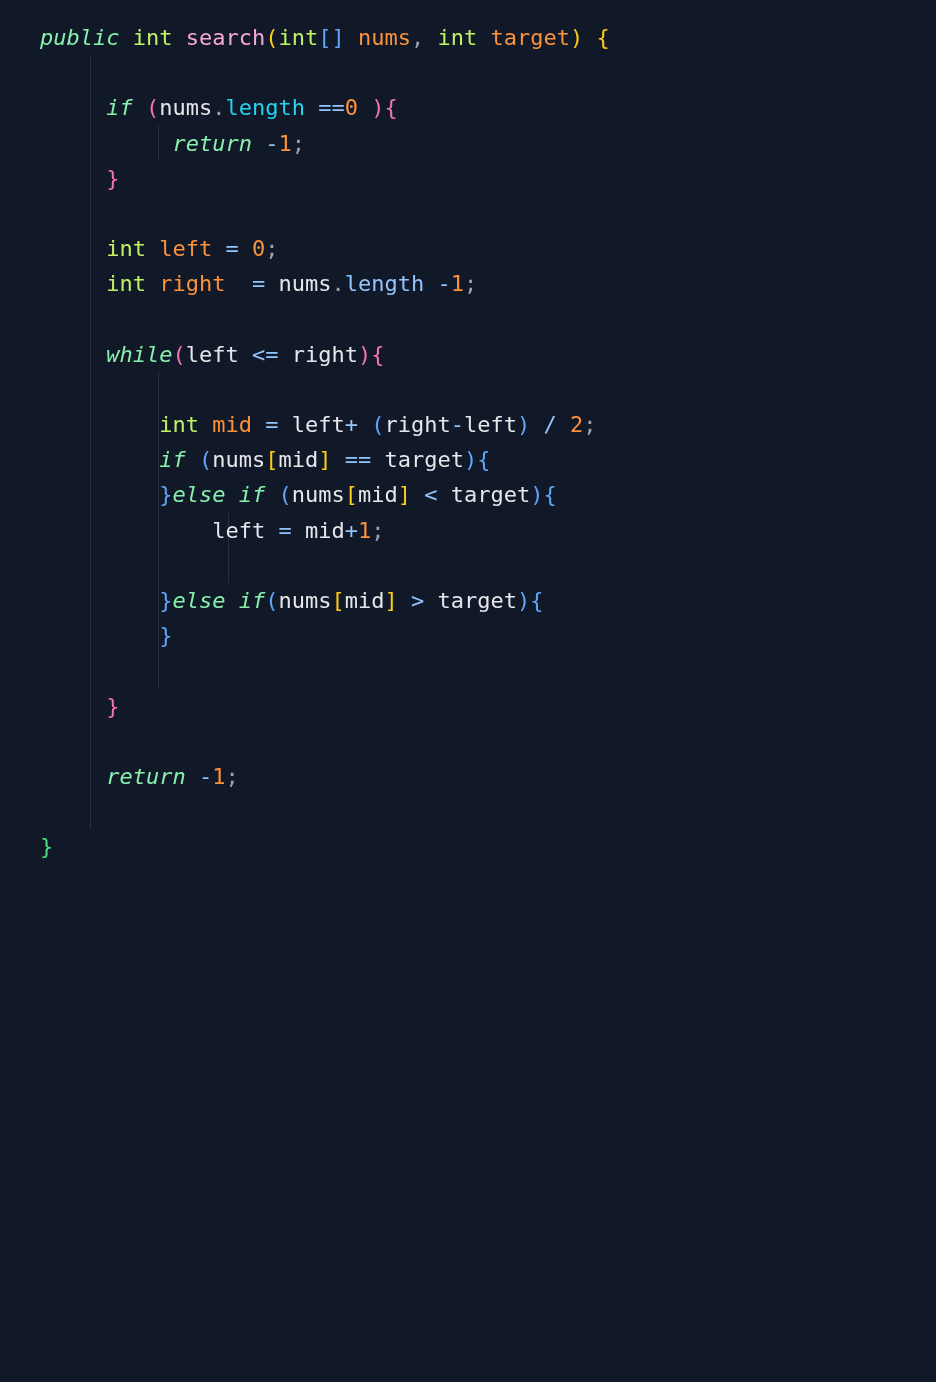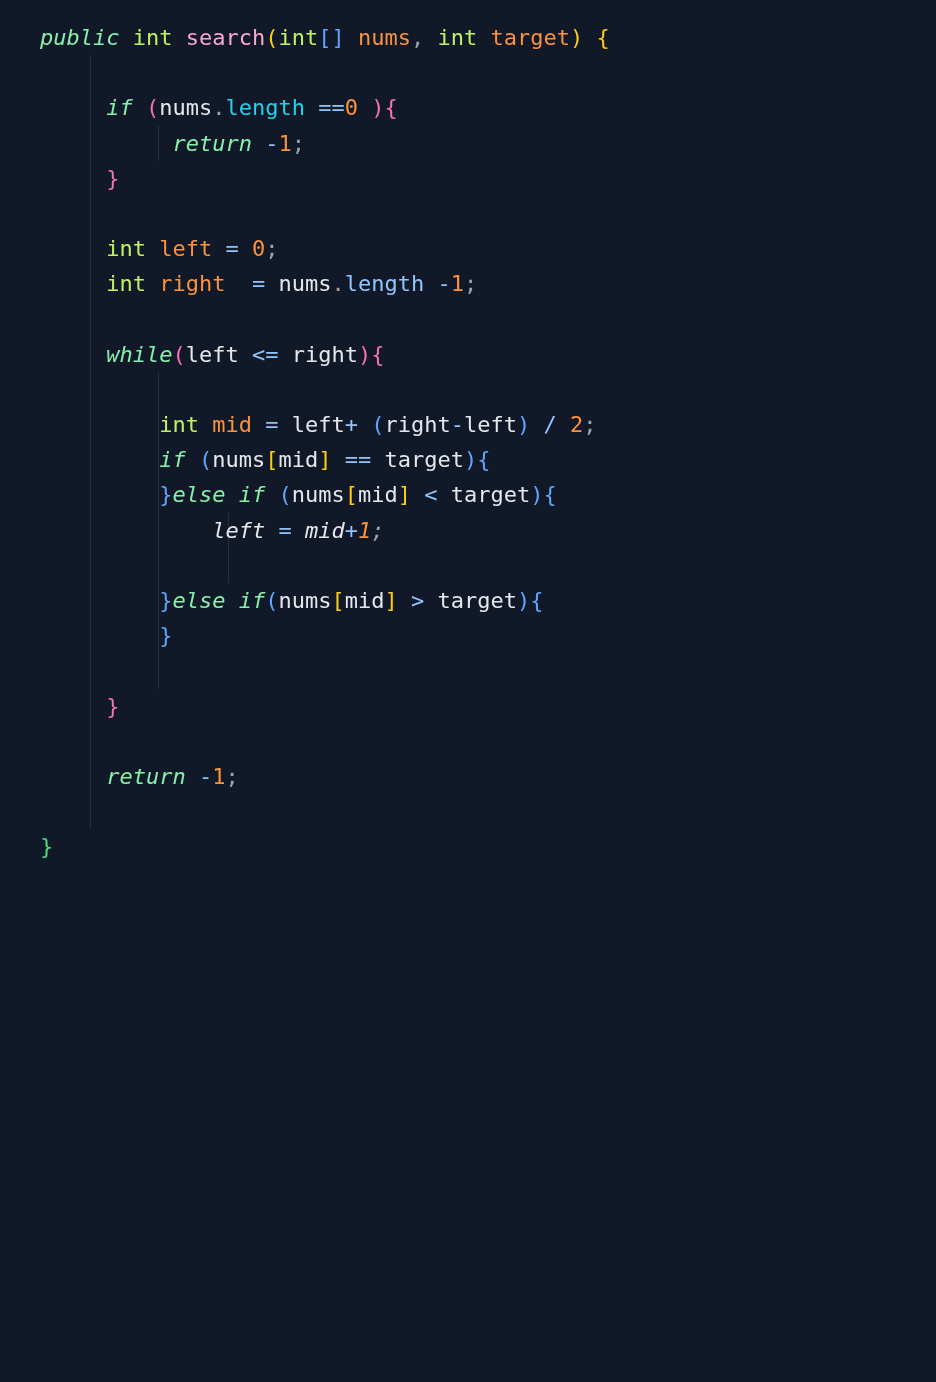--- a/index.html
+++ b/index.html
@@ -91,21 +91,21 @@
 
 <div class="code-line"> </div>
 
 <div class="code-line">         <span class="kw-red">int</span> <span class="kw-orange">mid</span> <span class="op">=</span> <span class="var">left</span><span class="op">+</span> <span class="paren-blue">(</span><span class="var">right</span><span class="op">-</span><span class="var">left</span><span class="paren-blue">)</span> <span class="op">/</span> <span class="num">2</span><span class="punct">;</span></div>
 
 <div class="code-line">         <span class="kw-purple">if</span> <span class="paren-blue">(</span><span class="var">nums</span><span class="bracket-yellow">[</span><span class="var">mid</span><span class="bracket-yellow">]</span> <span class="op">==</span> <span class="var">target</span><span class="paren-blue">)</span><span class="brace-blue">{</span></div>
 
 
 <div class="code-line">         <span class="brace-blue">}</span><span class="kw-purple">else</span> <span class="kw-purple">if</span> <span class="paren-blue">(</span><span class="var">nums</span><span class="bracket-yellow">[</span><span class="var">mid</span><span class="bracket-yellow">]</span> <span class="op">&lt;</span> <span class="var">target</span><span class="paren-blue">)</span><span class="brace-blue">{</span></div>
 
-<div style="position:relative;font-style:italic;">
+<div style="position:relative;">
 <div class="guide guide3"></div>
 <div class="code-line">             <span class="var">left</span> <span class="op">=</span> <span class="var">mid</span><span class="op">+</span><span class="num">1</span><span class="punct">;</span></div>
 <div class="code-line"> </div>
 </div>
 
 <div class="code-line">         <span class="brace-blue">}</span><span class="kw-purple">else</span> <span class="kw-purple">if</span><span class="paren-blue">(</span><span class="var">nums</span><span class="bracket-yellow">[</span><span class="var">mid</span><span class="bracket-yellow">]</span> <span class="op">&gt;</span> <span class="var">target</span><span class="paren-blue">)</span><span class="brace-blue">{</span></div>
 
 
 <div class="code-line">         <span class="brace-blue">}</span></div>
 

